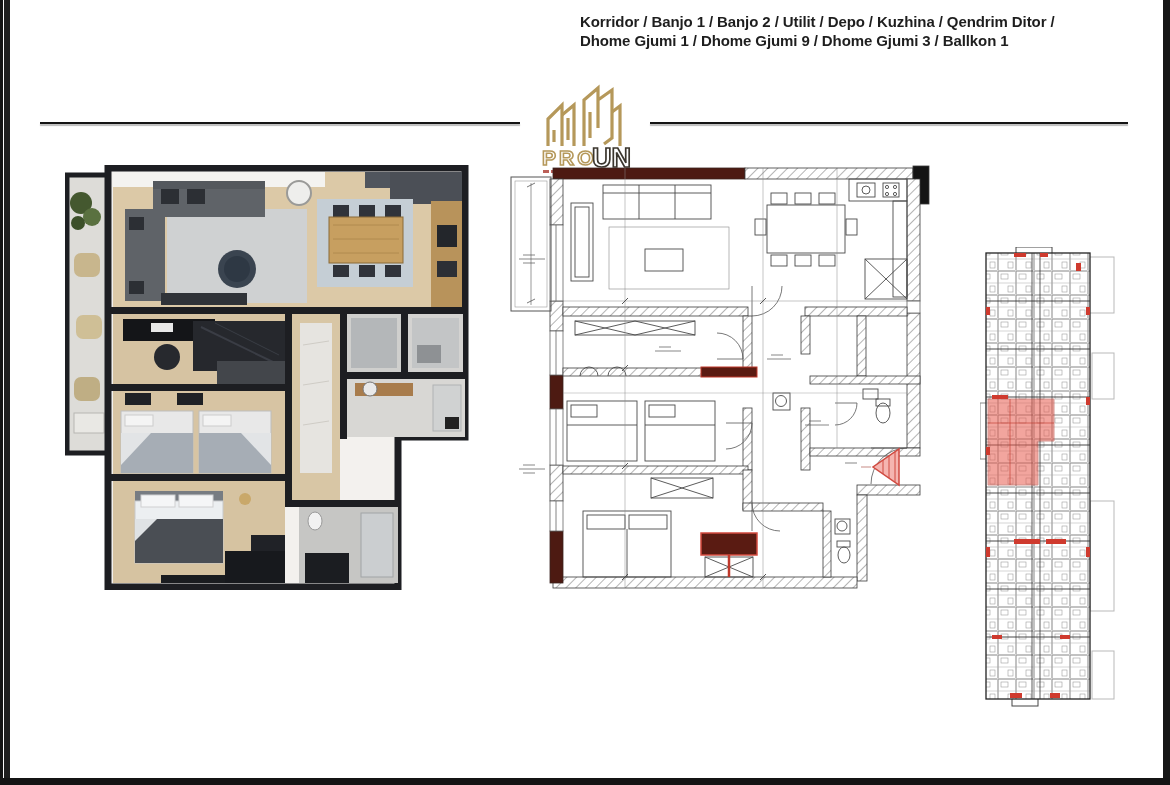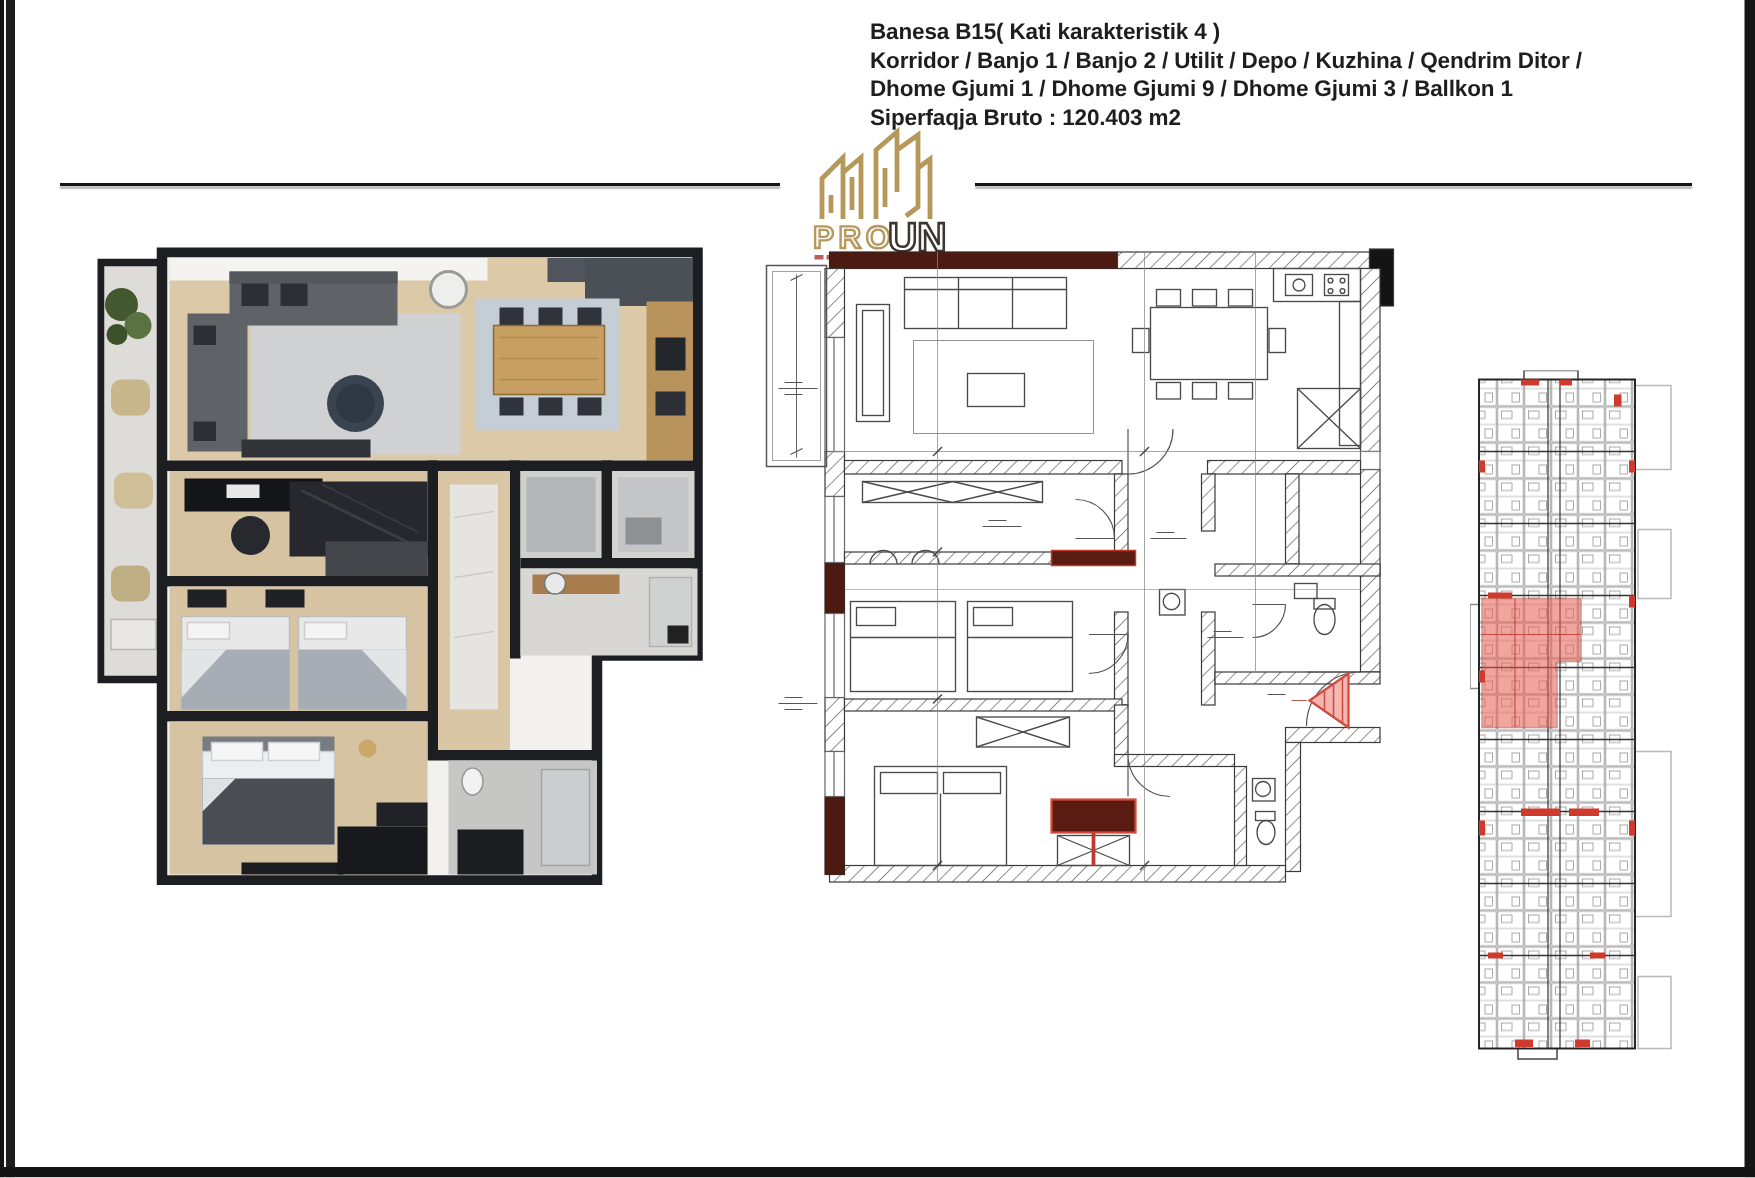--- a/index.html
+++ b/index.html
@@ -30,24 +30,22 @@
 </head>
 <body>
 
 <div class="page">
 
   <div class="edge left"></div>
   <div class="edge right"></div>
   <div class="edge bottom"></div>
 
   <div class="header">
-    <div>Banesa B15( Kati karakteristik 4 )</div>
     <div>Korridor / Banjo 1 / Banjo 2 / Utilit / Depo / Kuzhina / Qendrim Ditor /</div>
     <div>Dhome Gjumi 1 / Dhome Gjumi 9 / Dhome Gjumi 3 / Ballkon 1</div>
-    <div>Siperfaqja Bruto : 120.403 m2</div>
   </div>
 
   <div class="rule l"></div>
   <div class="rule r"></div>
 
   <svg class="logo" width="96" height="94" viewBox="0 0 96 94">
     <g fill="none" stroke="#b5985a" stroke-width="3.2" stroke-linejoin="miter">
       <path d="M8,64 V37 L22,23 V33 L22,64"></path>
       <path d="M22,33 L34,23 V64"></path>
       <path d="M14,48 V60 M28,36 V58"></path>

